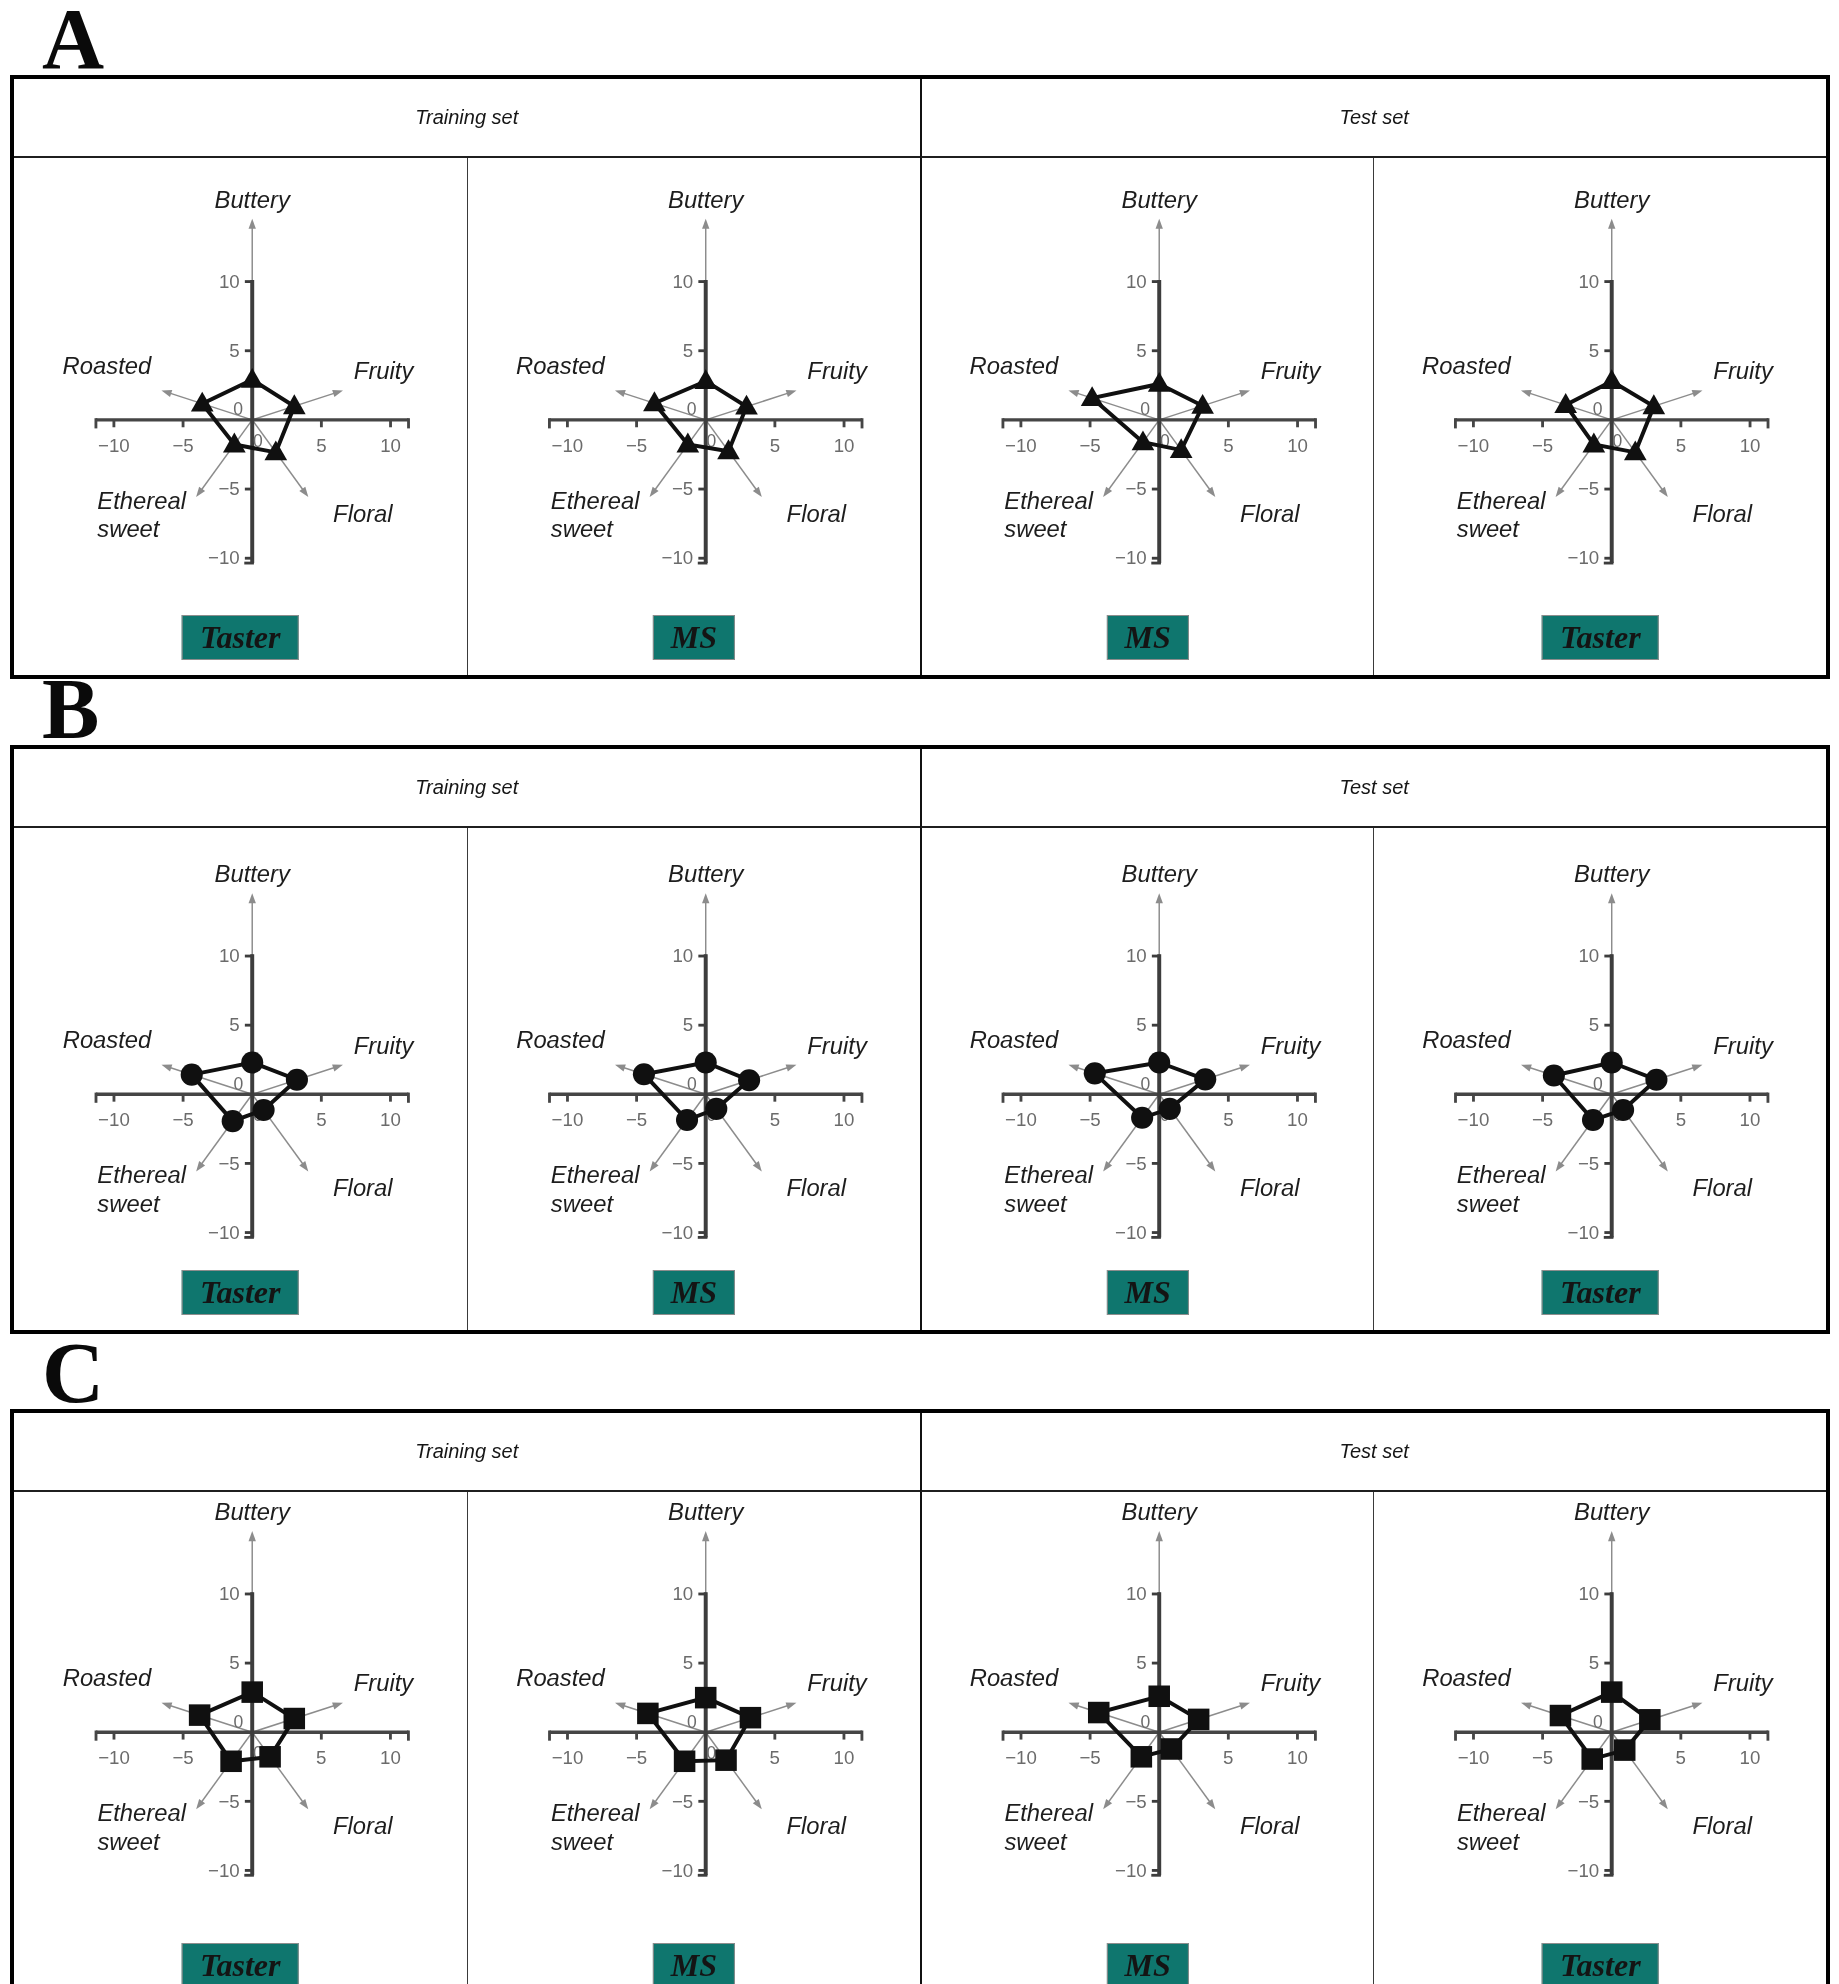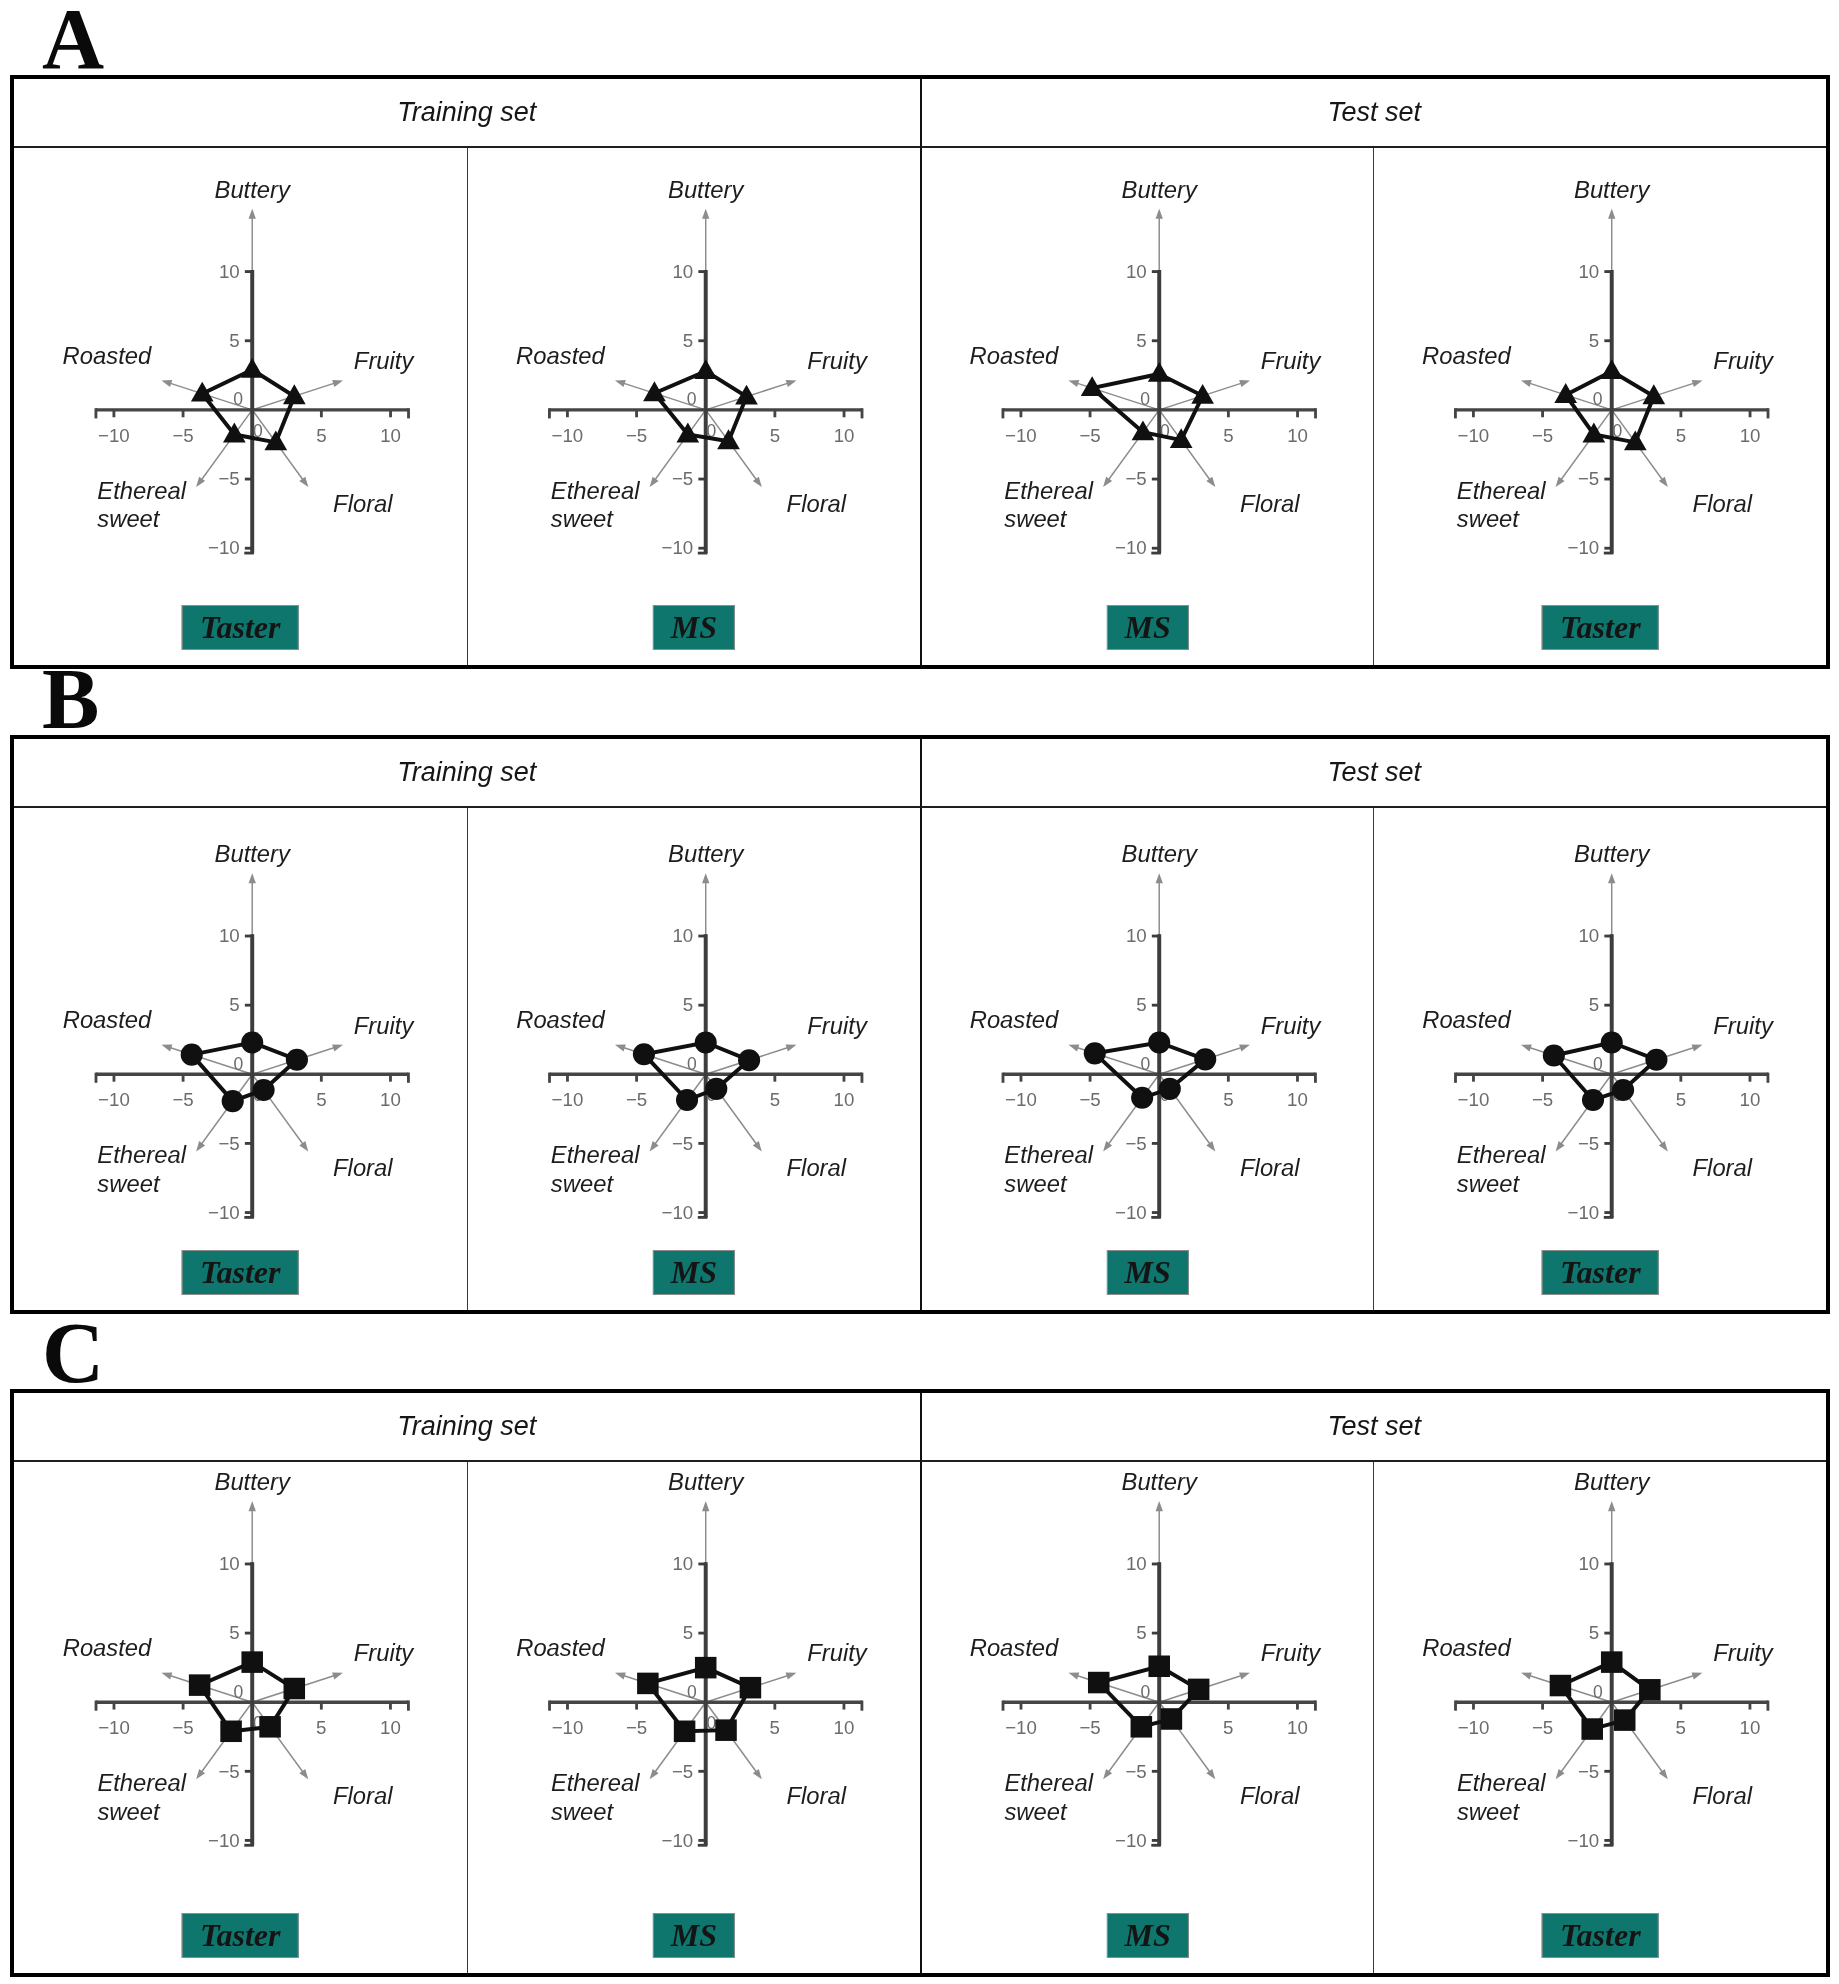--- a/index.html
+++ b/index.html
@@ -3,22 +3,22 @@
 <meta charset="utf-8">
 <style>
   html,body{margin:0;padding:0;background:#ffffff;}
   body{width:1840px;height:1985px;font-family:"Liberation Sans",sans-serif;position:relative;}
   .letter-row{display:flex;align-items:flex-end;padding-left:42px;box-sizing:border-box;}
   .letter-row.a{height:75px;}
   .letter-row.b{height:66px;}
   .letter-row.c{height:75px;}
   .panel-letter{font-family:"Liberation Serif",serif;font-weight:700;font-size:86px;line-height:0.82;color:#0a0a0a;}
   .ptable{margin:0 9.6px;border:4.5px solid #000;display:grid;grid-template-columns:1fr 1fr 1fr 1fr;box-sizing:border-box;background:#fff;}
-  .hdr{grid-column:span 2;height:69px;display:flex;align-items:center;justify-content:center;
-       font-style:italic;font-size:27px;color:#161616;border-bottom:2.3px solid #1f1f1f;box-sizing:border-box;}
+  .hdr{grid-column:span 2;height:79px;display:flex;align-items:center;justify-content:center;
+       font-style:italic;font-size:20px;color:#161616;border-bottom:2.3px solid #1f1f1f;box-sizing:border-box;}
   .hdr.test{border-left:2.8px solid #111;}
   .cell{position:relative;box-sizing:border-box;overflow:hidden;}
   .pA .cell{height:517px;}
   .pB .cell{height:502px;}
   .pC .cell{height:511px;}
   .cell.c1,.cell.c3{border-left:1.1px solid #3a3a3a;}
   .cell.c2{border-left:2.8px solid #111;}
   .cell svg{display:block;width:100%;height:100%;}
   .mlabel{position:absolute;left:50%;transform:translateX(-50%);bottom:14.7px;border:1.7px solid #8d8d8d;
           padding:3.4px 17px;font-family:"Liberation Serif",serif;font-style:italic;font-weight:700;

